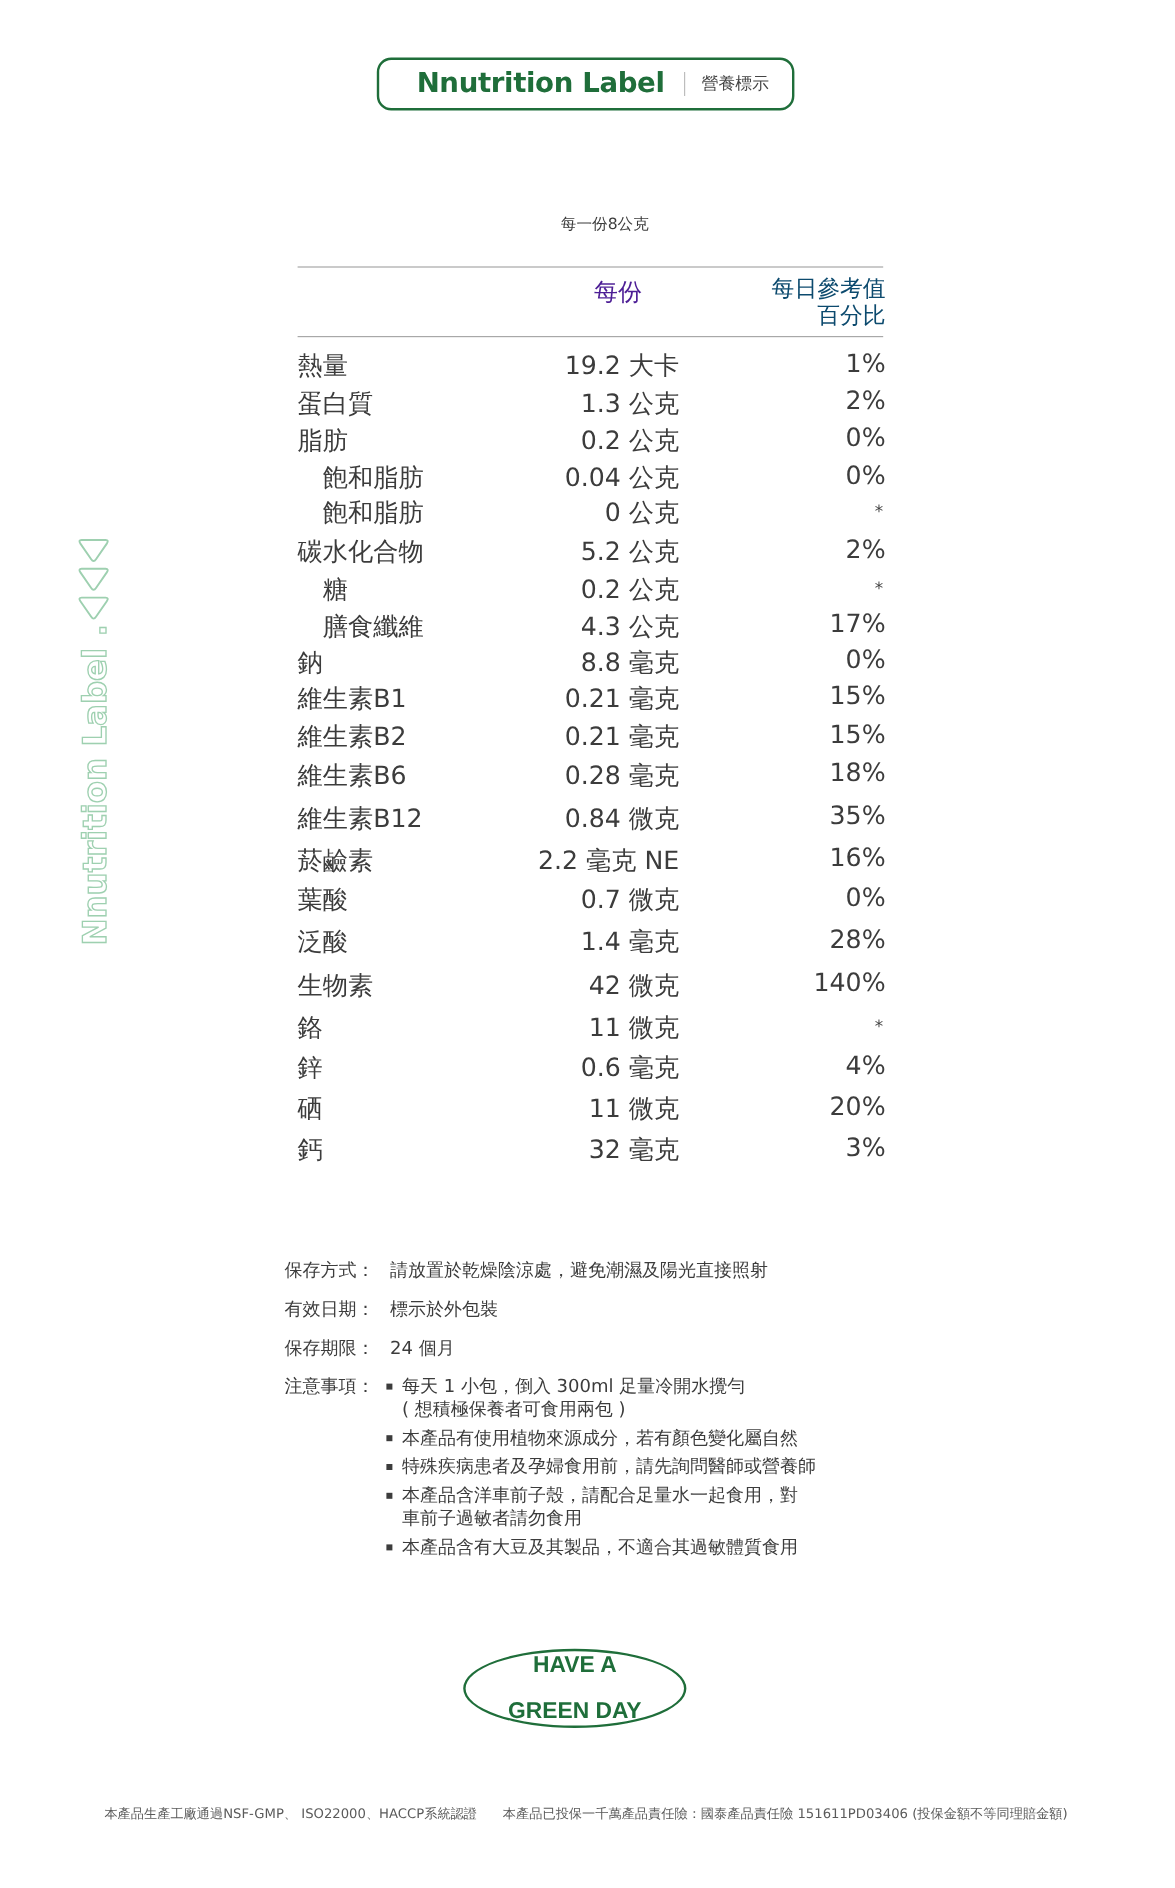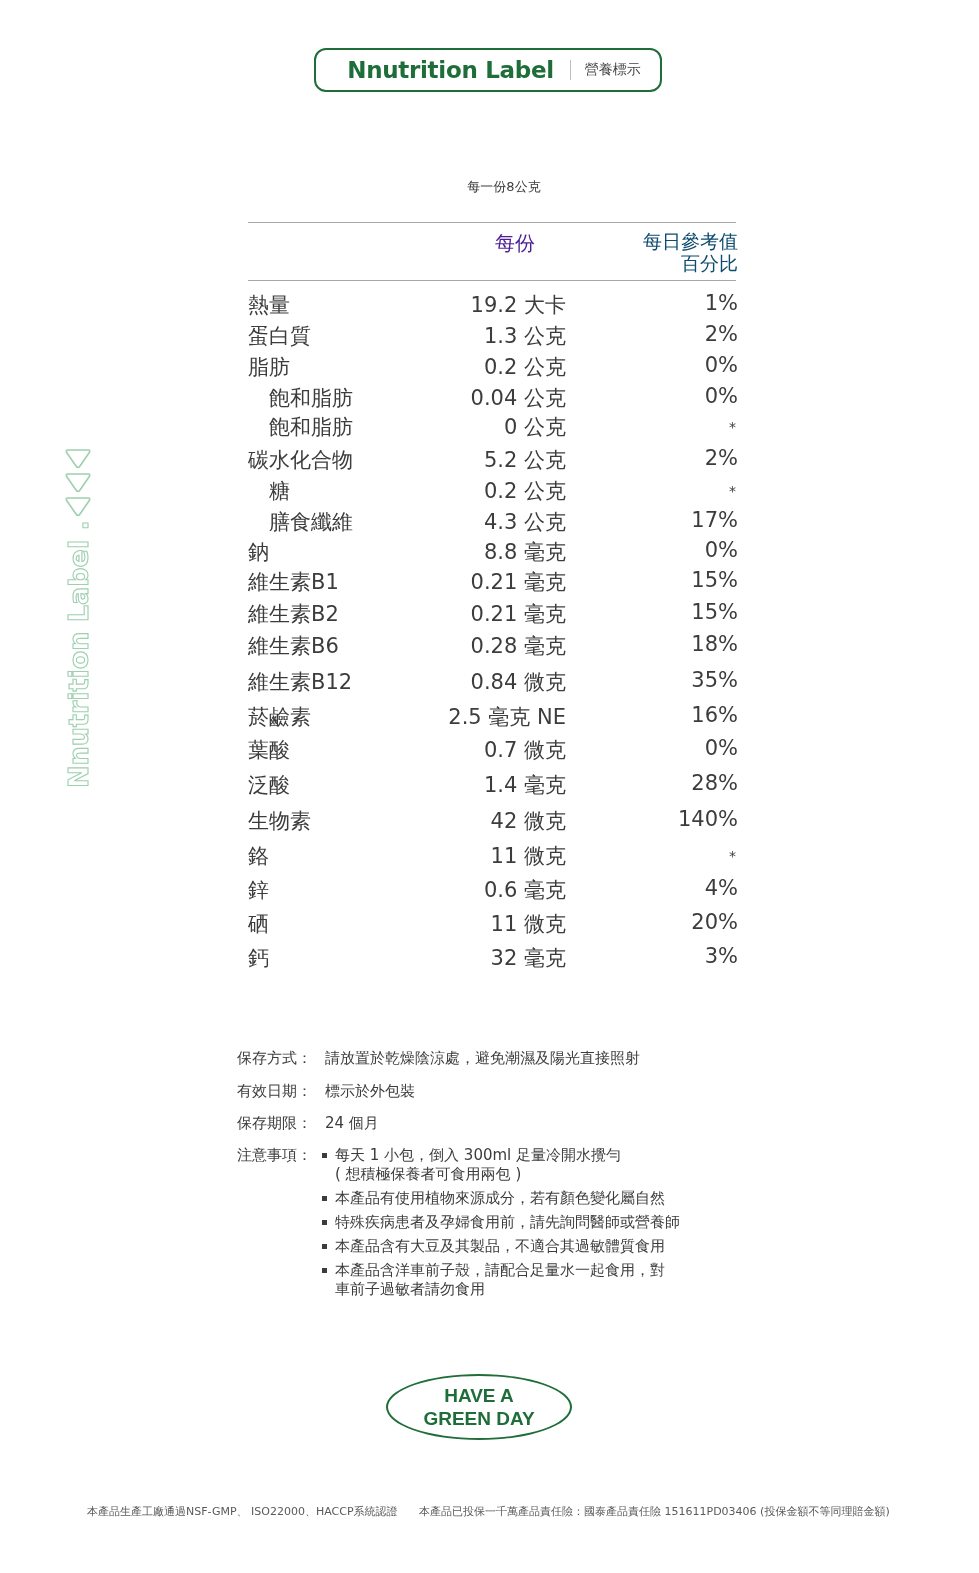--- a/index.html
+++ b/index.html
@@ -50,21 +50,21 @@
   .note-line .k { display: inline-block; width: 88px; }
   .caution-label { position: absolute; left: 0; top: 97px; }
   .bullets { position: absolute; left: 84px; top: 97px; width: 420px; }
   .bullet { position: relative; padding-left: 14px; line-height: 19px; margin-bottom: 5px; }
   .bullet::before { content: ""; position: absolute; left: 1px; top: 7px; width: 5px; height: 5px; background: #3c3c3c; }
 
   
   .greenday {
     position: absolute; left: 386px; top: 1374px; width: 186px; height: 66px;
     border: 2px solid #1f6e3a; border-radius: 50%;
-    display: flex; flex-direction: column; align-items: center; justify-content: center;
+    display: flex; flex-direction: column; align-items: center; justify-content: space-between;
     font-family: "Liberation Sans", sans-serif; font-weight: bold; color: #1f6e3a;
     font-size: 19px; line-height: 23px; text-align: center;
   }
 
   .footer {
     position: absolute; left: 87px; top: 1504px; width: 860px; white-space: nowrap;
     font-size: 11px; color: #5a5a5a;
   }
   .footer span + span { margin-left: 18px; }
 </style>
@@ -158,21 +158,21 @@
       <span class="amt">0.28 毫克</span>
       <span class="dv">18%</span>
     </div>
     <div class="row" style="position: absolute; left: 0px; width: 490px; top: 377px;">
       <span class="name">維生素B12</span>
       <span class="amt">0.84 微克</span>
       <span class="dv">35%</span>
     </div>
     <div class="row" style="position: absolute; left: 0px; width: 490px; top: 412px;">
       <span class="name">菸鹼素</span>
-      <span class="amt">2.5 毫克 NE</span>
+      <span class="amt">2.2 毫克 NE</span>
       <span class="dv">16%</span>
     </div>
     <div class="row" style="position: absolute; left: 0px; width: 490px; top: 445px;">
       <span class="name">葉酸</span>
       <span class="amt">0.7 微克</span>
       <span class="dv">0%</span>
     </div>
     <div class="row" style="position: absolute; left: 0px; width: 490px; top: 480px;">
       <span class="name">泛酸</span>
       <span class="amt">1.4 毫克</span>
@@ -221,25 +221,25 @@
         <div>每天 1 小包，倒入 300ml 足量冷開水攪勻</div>
         <div>( 想積極保養者可食用兩包 )</div>
       </div>
       <div class="bullet">
         <div>本產品有使用植物來源成分，若有顏色變化屬自然</div>
       </div>
       <div class="bullet">
         <div>特殊疾病患者及孕婦食用前，請先詢問醫師或營養師</div>
       </div>
       <div class="bullet">
-        <div>本產品含有大豆及其製品，不適合其過敏體質食用</div>
-      </div>
-      <div class="bullet">
         <div>本產品含洋車前子殼，請配合足量水一起食用，對</div>
         <div>車前子過敏者請勿食用</div>
+      </div>
+      <div class="bullet">
+        <div>本產品含有大豆及其製品，不適合其過敏體質食用</div>
       </div>
     </div>
 </div>
 
 <div class="greenday">
   <div>HAVE A</div>
   <div>GREEN DAY</div>
 </div>
 
 <div class="footer">

